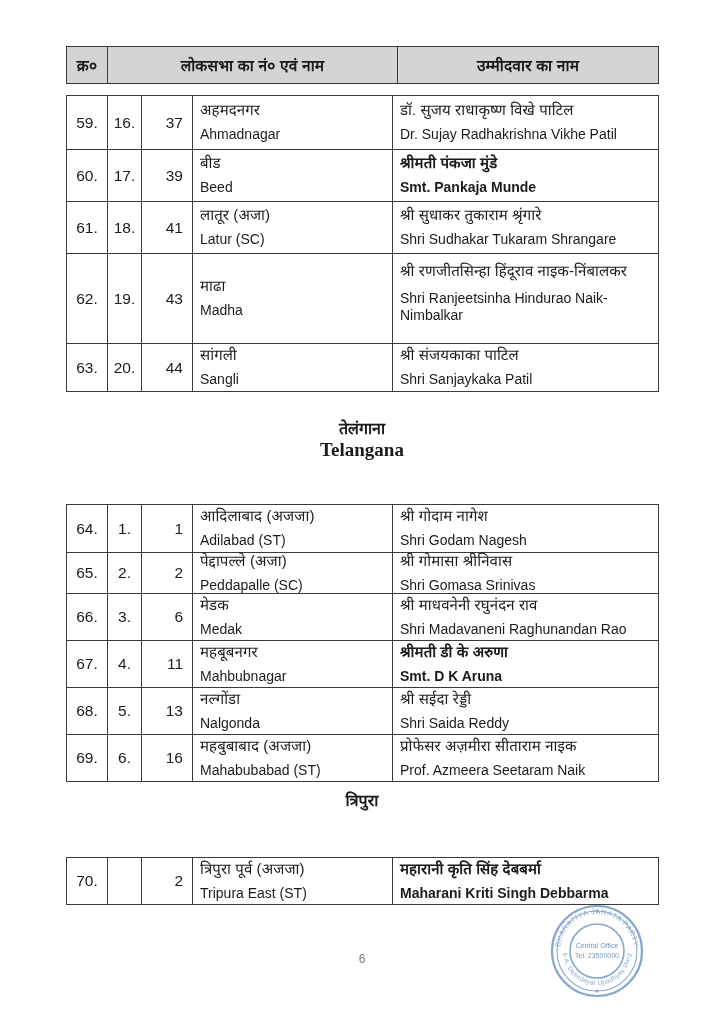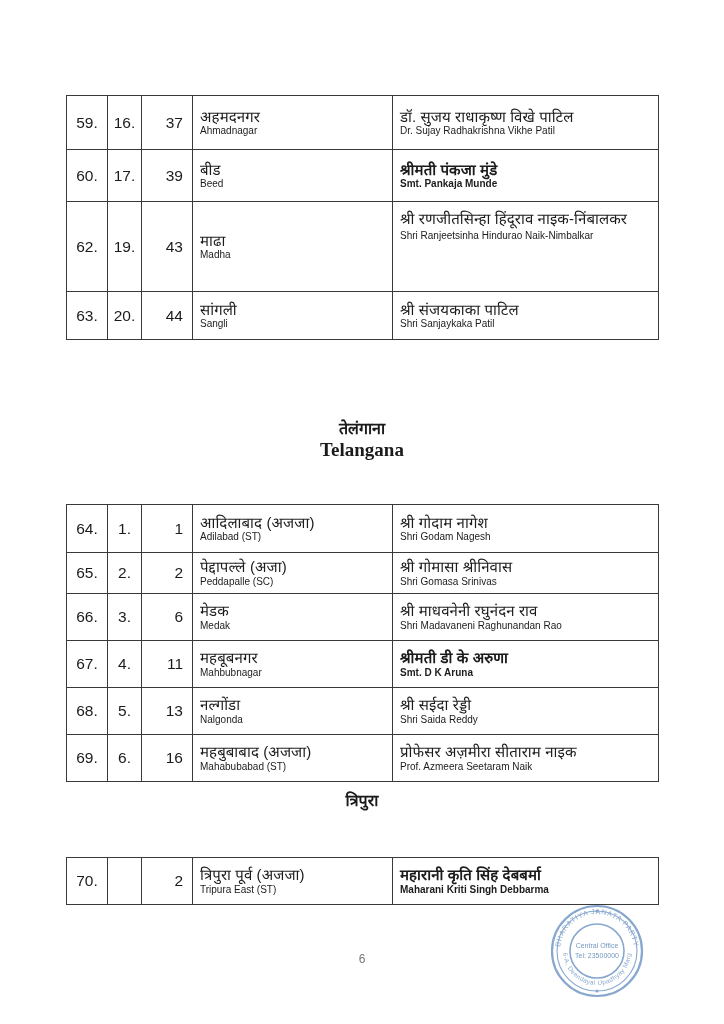--- a/index.html
+++ b/index.html
@@ -77,23 +77,24 @@
     padding-left: 7px !important;
     line-height: 1.12;
   }
   .hi {
     font-size: 15px;
     display: block;
     white-space: nowrap;
     letter-spacing: 0.1px;
   }
   .en {
-    font-size: 10px;
+    font-size: 14px;
     display: block;
     white-space: nowrap;
+    margin-top: 8px;
   }
   .hi.wrapok, .en.wrapok { white-space: normal; }
 
   .bold .hi, .bold .en { font-weight: bold; }
 
   
   .state-heading {
     position: absolute;
     width: 724px;
     text-align: center;
@@ -148,20 +149,34 @@
     font-family: "Liberation Sans", "DejaVu Sans", sans-serif;
     line-height: 1.45;
     white-space: nowrap;
   }
 </style>
 </head>
 <body>
 
 <div class="page">
 
+  <table class="cand-table" id="header-table">
+    <colgroup>
+      <col style="width:41px">
+        <col style="width:290px">
+        <col style="width:261px">
+    </colgroup>
+    <tbody>
+        <tr>
+      <th>क्र०</th>
+      <th>लोकसभा का नं० एवं नाम</th>
+      <th>उम्मीदवार का नाम</th>
+    </tr>
+  </tbody>
+    </table>
 
   <table class="cand-table body-table" id="table-1" style="top:95px;">
     <colgroup>
       <col class="col-sl">
         <col class="col-sl2">
         <col class="col-no">
         <col class="col-name">
         <col class="col-cand">
     </colgroup>
     <tbody>
@@ -182,20 +197,33 @@
       <td class="cell-num" style="font-weight:normal">60.</td>
       <td class="cell-num" style="font-weight:normal">17.</td>
       <td class="cell-num rightal" style="font-weight:normal">39</td>
       <td class="cell-text">
         <span class="hi" style="font-weight:normal">बीड</span>
         <span class="en" style="font-weight:normal">Beed</span>
       </td>
       <td class="cell-text">
         <span class="hi">श्रीमती पंकजा मुंडे</span>
         <span class="en">Smt. Pankaja Munde</span>
+      </td>
+    </tr>
+    <tr style="height:52px;">
+      <td class="cell-num">61.</td>
+      <td class="cell-num">18.</td>
+      <td class="cell-num rightal">41</td>
+      <td class="cell-text">
+        <span class="hi">लातूर (अजा)</span>
+        <span class="en">Latur (SC)</span>
+      </td>
+      <td class="cell-text">
+        <span class="hi">श्री सुधाकर तुकाराम श्रृंगारे</span>
+        <span class="en">Shri Sudhakar Tukaram Shrangare</span>
       </td>
     </tr>
     <tr style="height:90px;">
       <td class="cell-num">62.</td>
       <td class="cell-num">19.</td>
       <td class="cell-num rightal">43</td>
       <td class="cell-text">
         <span class="hi">माढा</span>
         <span class="en">Madha</span>
       </td>

